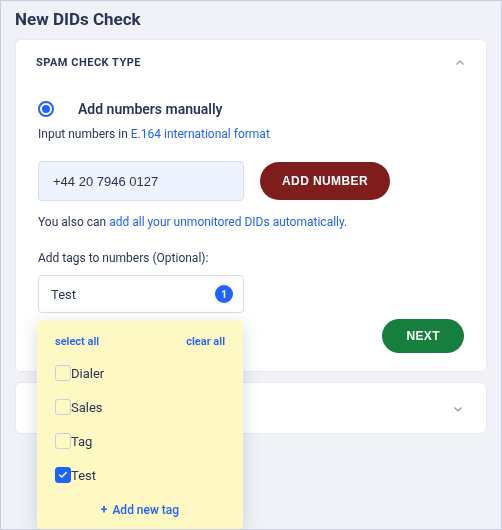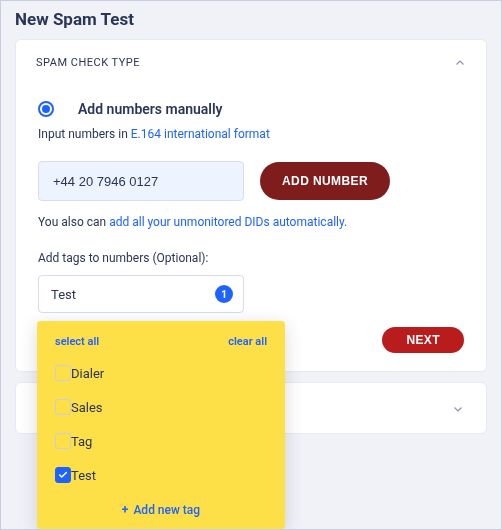--- a/index.html
+++ b/index.html
@@ -25,21 +25,21 @@
       margin: 0 14px 10px;
     }
     .card-header {
       display: flex;
       justify-content: space-between;
       align-items: center;
       padding: 16px 20px;
     }
     .card-header-title {
       font-size: 11px;
-      font-weight: 400;
+      font-weight: 700;
       color: #2a3558;
       letter-spacing: 0.5px;
     }
     .chev {
       width: 12px;
       height: 12px;
       display: block;
     }
     .card-body {
       padding: 4px 22px 18px;
@@ -142,44 +142,44 @@
       display: flex;
       align-items: center;
       justify-content: center;
     }
     .next-row {
       position: absolute;
       bottom: 18px;
       right: 22px;
     }
     .next-btn {
-      background: #b91c1c;
+      background: #15803d;
       color: #fff;
       border: none;
       border-radius: 22px;
-      height: 26px;
+      height: 34px;
       padding: 0 24px;
       font-size: 12px;
       font-weight: 700;
       letter-spacing: 0.4px;
       cursor: pointer;
     }
     .card.collapsed {
       height: 52px;
     }
     .card.collapsed .card-header {
       height: 52px;
       padding: 0 22px;
     }
     .dropdown {
       position: absolute;
       left: 36px;
       top: 320px;
-      width: 248px;
-      background: #fde047;
+      width: 206px;
+      background: #fef9c3;
       border-radius: 4px;
       box-shadow: 0 4px 18px rgba(40,50,90,0.18);
       z-index: 10;
       padding: 10px 0 8px;
     }
     .dd-top {
       display: flex;
       justify-content: space-between;
       padding: 4px 18px 8px;
     }
@@ -224,21 +224,21 @@
       padding: 11px 0 4px;
       font-size: 12px;
       color: #1f63ff;
       font-weight: 500;
       cursor: pointer;
     }
   </style>
 </head>
 <body>
 
-<div class="page-title">New Spam Test</div>
+<div class="page-title">New DIDs Check</div>
 
 <div class="card">
   <div class="card-header">
     <div class="card-header-title">SPAM CHECK TYPE</div>
     <span>
       <svg class="chev" viewBox="0 0 24 24" fill="none" stroke="#8a91ad" stroke-width="2.2">
           <polyline points="5 15 12 8 19 15"></polyline>
         </svg>
     </span>
   </div>

